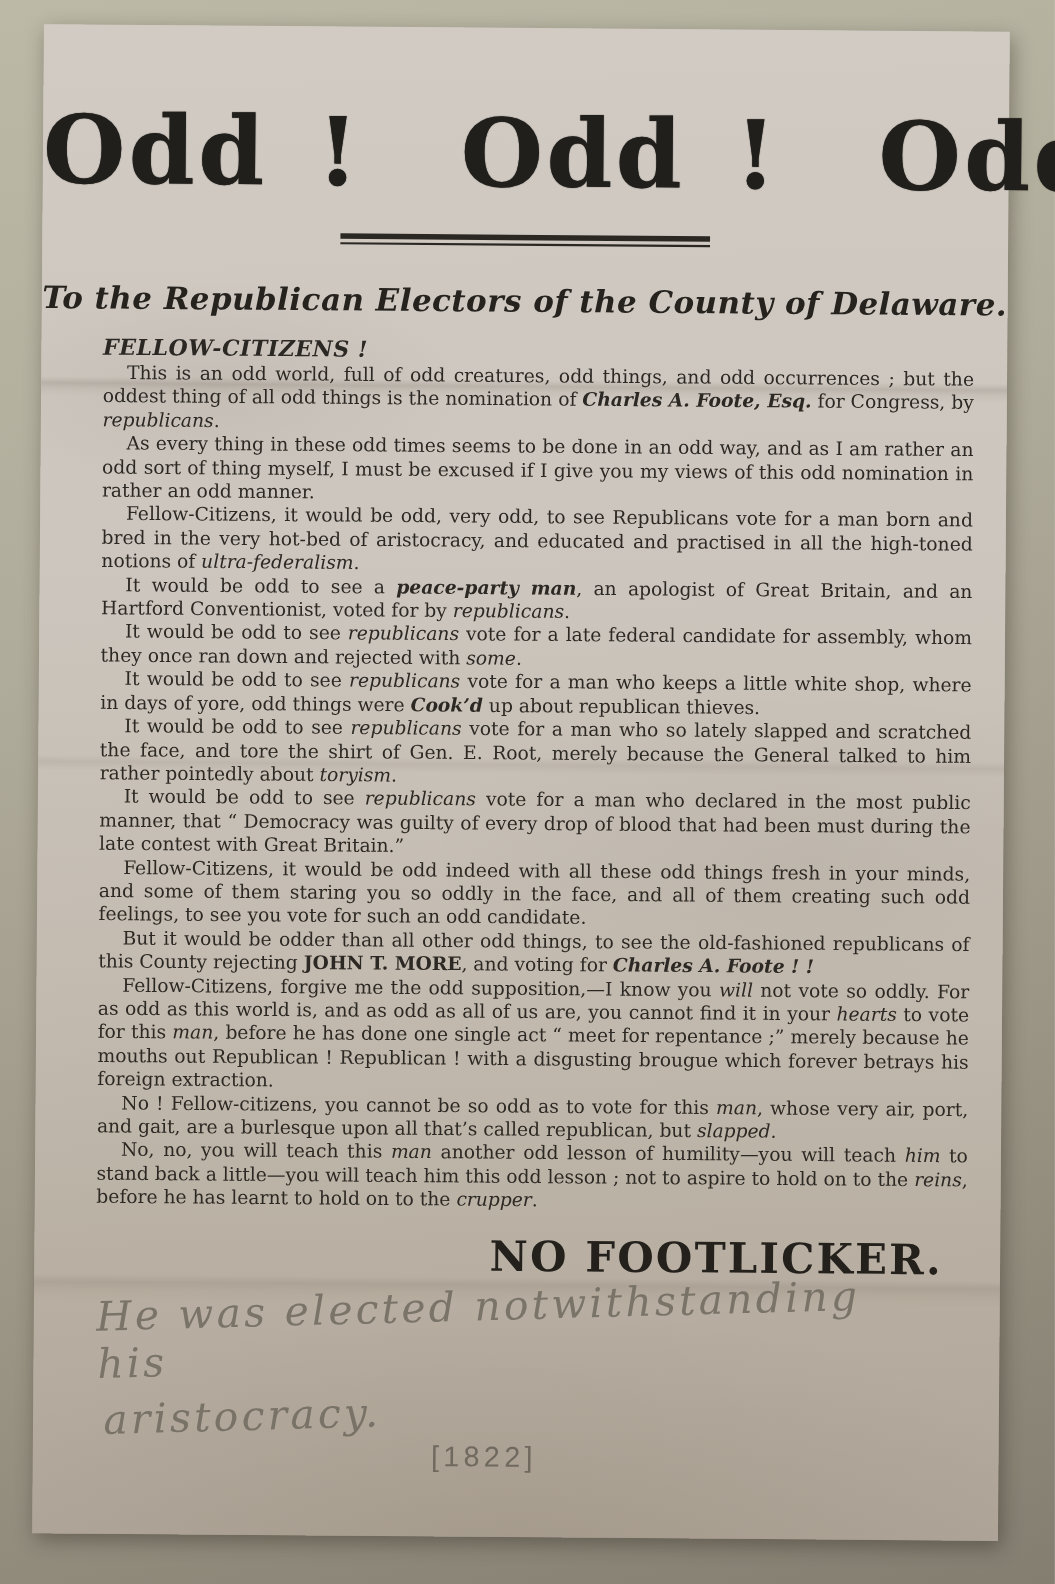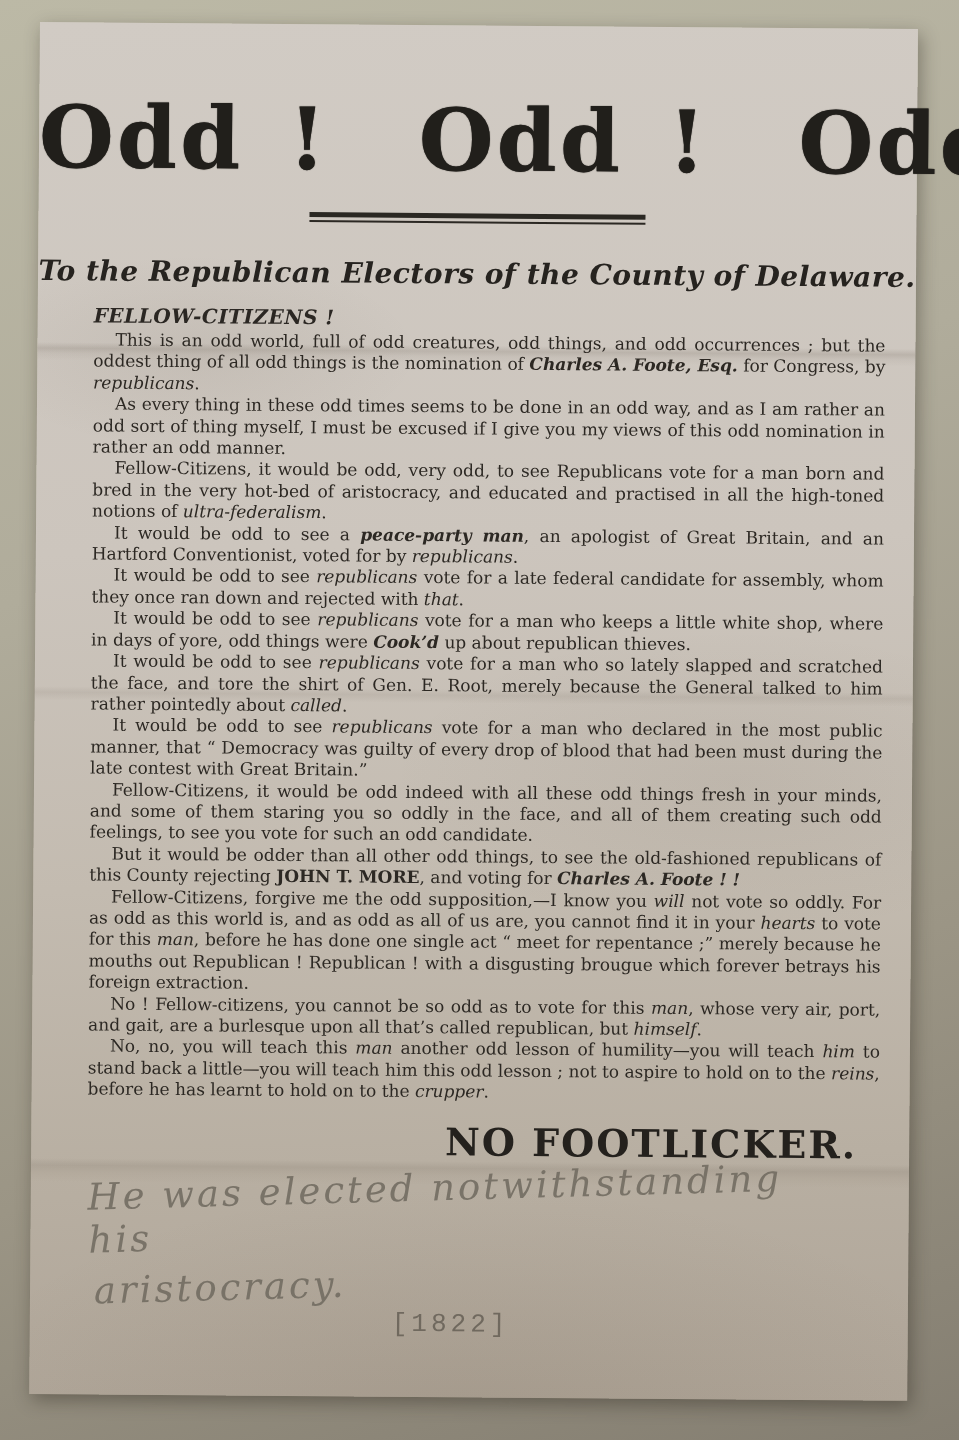--- a/index.html
+++ b/index.html
@@ -129,21 +129,21 @@
     margin-left: 4px;
   }
 
   .pencil-date {
     position: absolute;
     left: 362px;
     top: 1284px;
     font-size: 26px;
     letter-spacing: 4px;
     color: rgba(105, 99, 89, 0.9);
-    font-family: Liberation Mono, monospace;
+    font-family: Liberation Sans, sans-serif;
   }
 </style>
 </head>
 <body>
 
 <div class="paper">
   <div class="content">
 
     <div class="title"><span>Odd !  Odd !  Odd</span></div>
 
@@ -151,28 +151,28 @@
 
     <div class="subtitle">To the Republican Electors of the County of Delaware.</div>
 
     <div class="salutation">FELLOW-CITIZENS !</div>
 
     <div class="body-text">
         <p><span class="seg-plain">This is an odd world, full of odd creatures, odd things, and odd occurrences ; but the oddest thing of all odd things is the nomination of </span><span class="seg-bold-italic">Charles A. Foote, Esq.</span><span class="seg-plain"> for Congress, by </span><span class="seg-italic">republicans</span><span class="seg-plain">.</span></p>
         <p><span class="seg-plain">As every thing in these odd times seems to be done in an odd way, and as I am rather an odd sort of thing myself, I must be excused if I give you my views of this odd nomination in rather an odd manner.</span></p>
         <p><span class="seg-plain">Fellow-Citizens, it would be odd, very odd, to see Republicans vote for a man born and bred in the very hot-bed of aristocracy, and educated and practised in all the high-toned notions of </span><span class="seg-italic">ultra-federalism</span><span class="seg-plain">.</span></p>
         <p><span class="seg-plain">It would be odd to see a </span><span class="seg-bold-italic">peace-party man</span><span class="seg-plain">, an apologist of Great Britain, and an Hartford Conventionist, voted for by </span><span class="seg-italic">republicans</span><span class="seg-plain">.</span></p>
-        <p><span class="seg-plain">It would be odd to see </span><span class="seg-italic">republicans</span><span class="seg-plain"> vote for a late federal candidate for assembly, whom they once ran down and rejected with </span><span class="seg-italic">that</span><span class="seg-plain">.</span></p>
+        <p><span class="seg-plain">It would be odd to see </span><span class="seg-italic">republicans</span><span class="seg-plain"> vote for a late federal candidate for assembly, whom they once ran down and rejected with </span><span class="seg-italic">some</span><span class="seg-plain">.</span></p>
         <p><span class="seg-plain">It would be odd to see </span><span class="seg-italic">republicans</span><span class="seg-plain"> vote for a man who keeps a little white shop, where in days of yore, odd things were </span><span class="seg-bold-italic">Cook’d</span><span class="seg-plain"> up about republican thieves.</span></p>
-        <p><span class="seg-plain">It would be odd to see </span><span class="seg-italic">republicans</span><span class="seg-plain"> vote for a man who so lately slapped and scratched the face, and tore the shirt of Gen. E. Root, merely because the General talked to him rather pointedly about </span><span class="seg-italic">called</span><span class="seg-plain">.</span></p>
+        <p><span class="seg-plain">It would be odd to see </span><span class="seg-italic">republicans</span><span class="seg-plain"> vote for a man who so lately slapped and scratched the face, and tore the shirt of Gen. E. Root, merely because the General talked to him rather pointedly about </span><span class="seg-italic">toryism</span><span class="seg-plain">.</span></p>
         <p><span class="seg-plain">It would be odd to see </span><span class="seg-italic">republicans</span><span class="seg-plain"> vote for a man who declared in the most public manner, that “ Democracy was guilty of every drop of blood that had been must during the late contest with Great Britain.”</span></p>
         <p><span class="seg-plain">Fellow-Citizens, it would be odd indeed with all these odd things fresh in your minds, and some of them staring you so oddly in the face, and all of them creating such odd feelings, to see you vote for such an odd candidate.</span></p>
         <p><span class="seg-plain">But it would be odder than all other odd things, to see the old-fashioned republicans of this County rejecting </span><span class="seg-bold">JOHN T. MORE</span><span class="seg-plain">, and voting for </span><span class="seg-bold-italic">Charles A. Foote ! !</span></p>
         <p><span class="seg-plain">Fellow-Citizens, forgive me the odd supposition,—I know you </span><span class="seg-italic">will</span><span class="seg-plain"> not vote so oddly. For as odd as this world is, and as odd as all of us are, you cannot find it in your </span><span class="seg-italic">hearts</span><span class="seg-plain"> to vote for this </span><span class="seg-italic">man</span><span class="seg-plain">, before he has done one single act “ meet for repentance ;” merely because he mouths out Republican ! Republican ! with a disgusting brougue which forever betrays his foreign extraction.</span></p>
-        <p><span class="seg-plain">No ! Fellow-citizens, you cannot be so odd as to vote for this </span><span class="seg-italic">man</span><span class="seg-plain">, whose very air, port, and gait, are a burlesque upon all that’s called republican, but </span><span class="seg-italic">himself</span><span class="seg-plain">.</span></p>
+        <p><span class="seg-plain">No ! Fellow-citizens, you cannot be so odd as to vote for this </span><span class="seg-italic">man</span><span class="seg-plain">, whose very air, port, and gait, are a burlesque upon all that’s called republican, but </span><span class="seg-italic">slapped</span><span class="seg-plain">.</span></p>
         <p><span class="seg-plain">No, no, you will teach this </span><span class="seg-italic">man</span><span class="seg-plain"> another odd lesson of humility—you will teach </span><span class="seg-italic">him</span><span class="seg-plain"> to stand back a little—you will teach him this odd lesson ; not to aspire to hold on to the </span><span class="seg-italic">reins</span><span class="seg-plain">, before he has learnt to hold on to the </span><span class="seg-italic">crupper</span><span class="seg-plain">.</span></p>
       </div>
 
     <div class="signature">NO FOOTLICKER.</div>
 
     <div class="hand-note">
       <span>He was elected notwithstanding his</span>
       <span class="line2">aristocracy.</span>
     </div>
 

